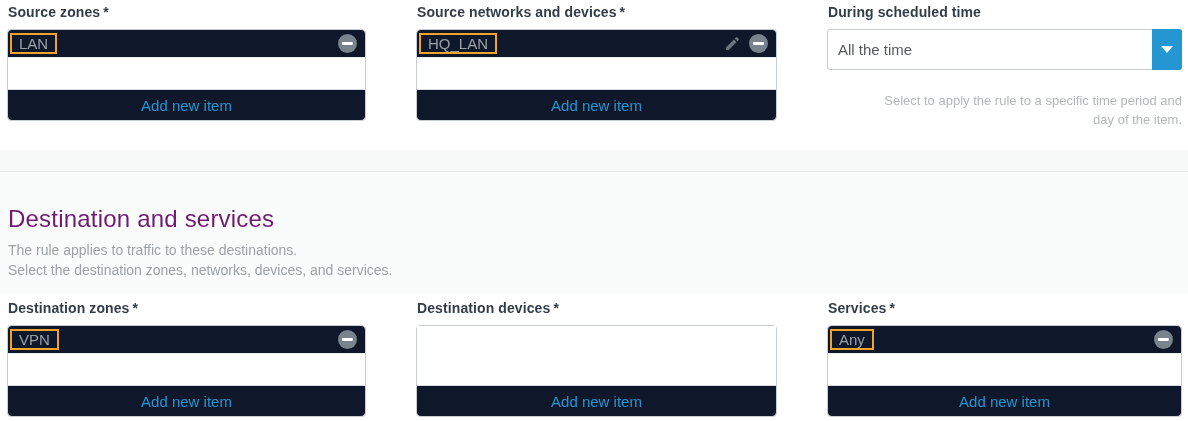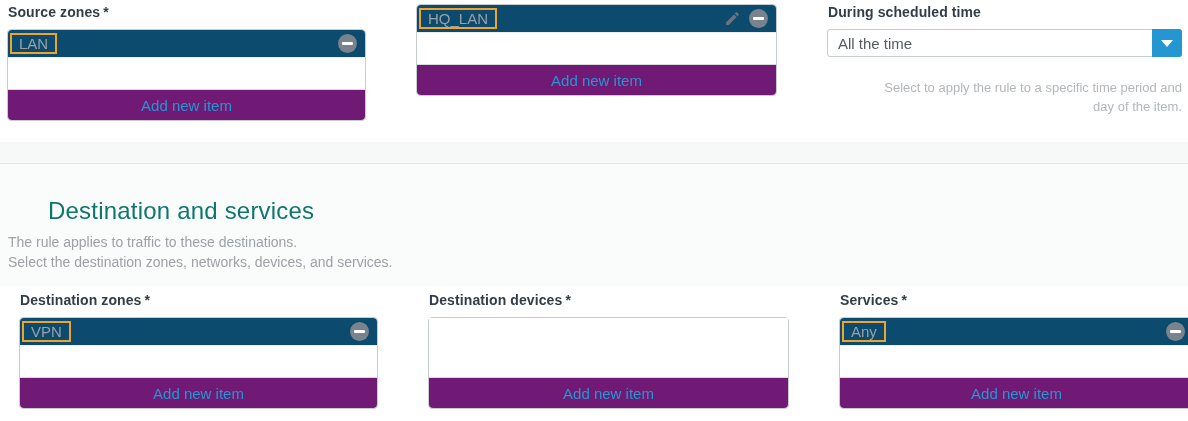--- a/index.html
+++ b/index.html
@@ -12,56 +12,56 @@
     font-family:"Liberation Sans", sans-serif;}
   .cols{display:grid;grid-template-columns:359px 361px 355px;column-gap:50px;
     padding:0 20px 0 7px;}
   .top-section{padding-top:4px;}
   .field-label{font-size:14px;font-weight:bold;color:#333D47;height:18px;
     margin-bottom:7px;padding-left:1px;letter-spacing:.1px;}
   .req{margin-left:3px;}
   
   .panel{background:#fff;border:1px solid #C7CCD1;border-radius:4px;height:92px;
     display:flex;flex-direction:column;}
-  .item-row{height:28px;display:flex;align-items:center;background:#0c4a6e;
+  .item-row{height:28px;display:flex;align-items:center;background:#0f172a;
     border-bottom:1px solid #ECEEEF;padding:0 8px 0 2px;border-radius:4px 4px 0 0;}
   .tag{display:inline-block;border:2px solid var(--highlight);height:21px;
     line-height:17px;padding:0 7px;font-size:15px;color:#9AA0A4;background:transparent;}
   .row-icons{margin-left:auto;display:flex;align-items:center;gap:8px;}
   .icon-btn{display:inline-flex;align-items:center;justify-content:center;cursor:pointer;
     background:none;border:none;padding:0;}
   .minus-circle{width:19px;height:19px;border-radius:50%;background:var(--icon);
     position:relative;}
   .minus-circle::after{content:"";position:absolute;left:4px;top:8px;width:11px;height:3px;
     background:#fff;border-radius:1px;}
   .pencil svg{width:17px;height:17px;fill:#6B747E;}
   .panel-spacer{flex:1;background:#fff;}
-  .panel-footer{height:31px;border-top:1px solid #D8DCDF;background:#701a75;
+  .panel-footer{height:31px;border-top:1px solid #D8DCDF;background:#0f172a;
     display:flex;align-items:center;justify-content:center;border-radius:0 0 4px 4px;
     cursor:pointer;}
   .add-link{color:var(--accent);font-size:15px;}
   
-  .select-box{position:relative;height:28px;border:1px solid #C7CCD1;border-radius:3px;
+  .select-box{position:relative;height:41px;border:1px solid #C7CCD1;border-radius:3px;
     background:#fff;display:flex;align-items:center;cursor:pointer;text-align:center;}
   .select-value{font-size:15px;color:#555A5F;padding-left:10px;}
   .select-button{position:absolute;top:-1px;right:-1px;bottom:-1px;width:30px;
     background:var(--accent);border-radius:0 3px 3px 0;display:flex;align-items:center;
     justify-content:center;}
   .chevron-down{width:0;height:0;border-left:6px solid transparent;
     border-right:6px solid transparent;border-top:7px solid #fff;}
   .help-text{margin-top:21px;text-align:right;font-size:13px;line-height:19px;
     color:#B3B7BA;}
   
   .divider-strip{margin-top:21px;height:22px;background:#F7F8F8;
     border-bottom:1px solid #E3E5E6;}
   .section-head{background:#FAFBFB;height:122px;padding:33px 8px 0 8px;}
-  .section-title{font-size:24px;font-weight:normal;color:#0f766e;letter-spacing:.2px;
-    margin-bottom:7px;margin-left:40px;}
+  .section-title{font-size:24px;font-weight:normal;color:#701a75;letter-spacing:.2px;
+    margin-bottom:7px;}
   .section-desc{font-size:14px;line-height:20px;color:#9DA2A6;}
-  .bottom-section{background:#fff;padding-top:6px;margin-left:12px;}
+  .bottom-section{background:#fff;padding-top:6px;}
 </style>
 </head>
 <body>
 
 <div class="top-section cols">
 
   <div>
     <div class="field-label"><span>Source zones</span><span class="req">*</span></div>
     <div class="panel">
       <div class="item-row">
@@ -73,20 +73,21 @@
         </span>
       </div>
       <div class="panel-spacer"></div>
       <div class="panel-footer">
         <span class="add-link">Add new item</span>
       </div>
     </div>
   </div>
 
   <div>
+    <div class="field-label"><span>Source networks and devices</span><span class="req">*</span></div>
     <div class="panel">
       <div class="item-row">
         <span class="tag">HQ_LAN</span>
         <span class="row-icons">
           <button class="icon-btn pencil">
             <svg viewBox="0 0 24 24">
                 <path d="M3 17.25V21h3.75L17.81 9.94l-3.75-3.75L3 17.25zM20.71 7.04a1 1 0 0 0 0-1.41l-2.34-2.34a1 1 0 0 0-1.41 0l-1.83 1.83 3.75 3.75 1.83-1.83z"></path>
               </svg>
           </button>
           <button class="icon-btn">

